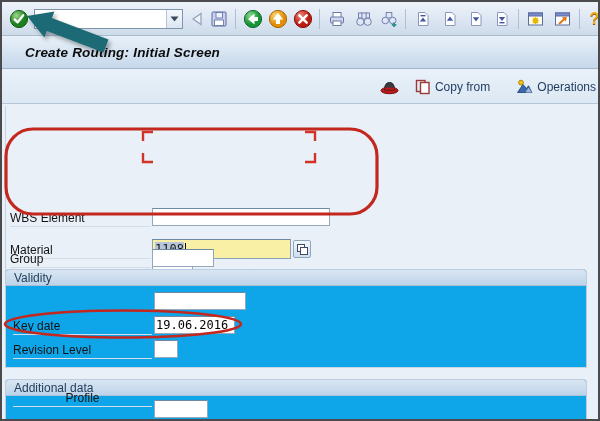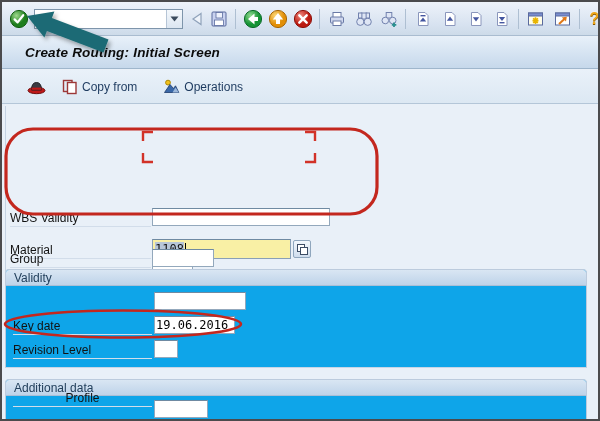--- a/index.html
+++ b/index.html
@@ -50,21 +50,21 @@
   }
   .titlebar .title {
     font-size: 13.5px; font-weight: bold; font-style: italic; color: #0b0b0b;
     letter-spacing: .2px;
   }
   
   .apptoolbar {
     position: absolute; left: 0; top: 68px; right: 0; height: 34px;
     background: linear-gradient(#e9f1f9, #dce8f3);
     border-bottom: 1px solid #b4c6d8;
-    display: flex; align-items: center; padding-left: 22px;
+    display: flex; align-items: center; padding-left: 22px; justify-content: flex-end;
   }
   .abtn {
     display: flex; align-items: center; gap: 4px; color: #1d3a5f;
     height: 22px; padding: 0 2px; cursor: default; flex: 0 0 auto;
   }
   
   .form { position: absolute; left: 0; top: 102px; right: 0; bottom: 0; }
   .leftline { position: absolute; left: 3px; top: 2px; height: 165px; border-left: 1px solid #c4d2e2; }
   .lbl {
     position: absolute; height: 17px; line-height: 17px;
@@ -299,21 +299,21 @@
     </div>
 
     <div class="lbl" style="left:8px; top:163px; width:141px;">Plant</div>
     <input class="fld" style="left: 150px; top: 161px; width: 41px;" value="0001">
 
     <div class="lbl" style="left:8px; top:187px; width:141px;">Sales Document</div>
     <input class="fld" style="left: 150px; top: 185px; width: 74px;" value="">
     <div class="lbl" style="left:241px; top:187px; width:144px;">Sales Document Item</div>
     <input class="fld" style="left: 387px; top: 185px; width: 46px;" value="">
 
-    <div class="lbl" style="left:8px; top:106px; width:141px;">WBS Validity</div>
+    <div class="lbl" style="left:8px; top:106px; width:141px;">WBS Element</div>
     <input class="fld" style="left: 150px; top: 104px; width: 178px;" value="">
 
     <div class="lbl" style="left:8px; top:147px; width:141px;">Group</div>
     <input class="fld" style="left: 150px; top: 145px; width: 62px;" value="">
 
     <div class="groupbox" style="top:165px; height:99px;">
       <div class="band">Validity</div>
     </div>
     <input class="fld" style="left: 152px; top: 188px; width: 92px;" value="">
 

